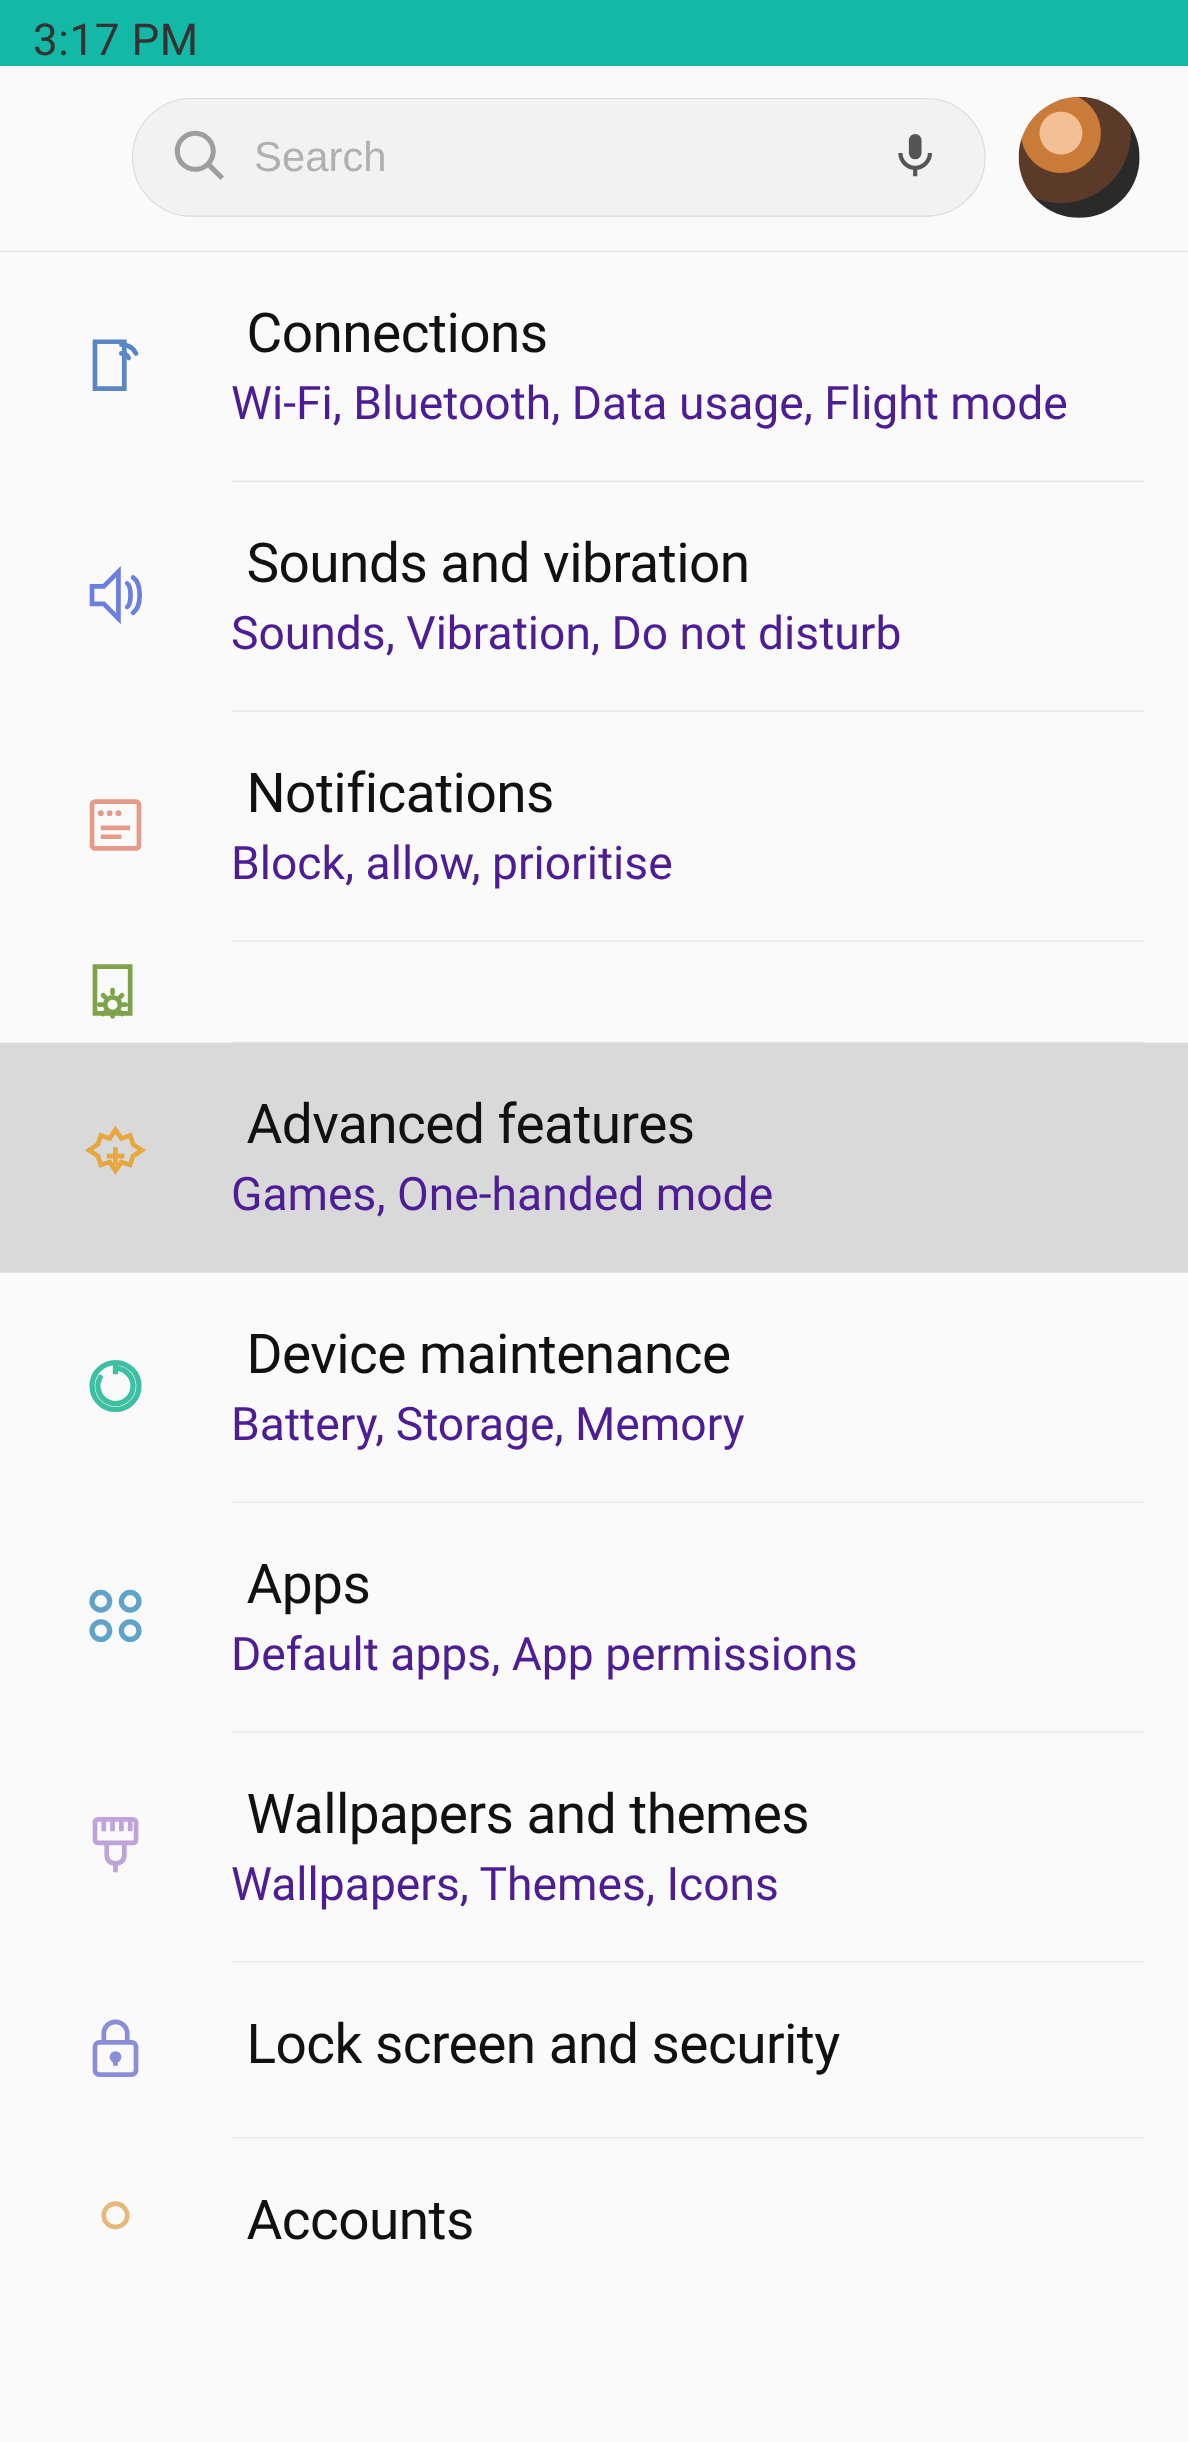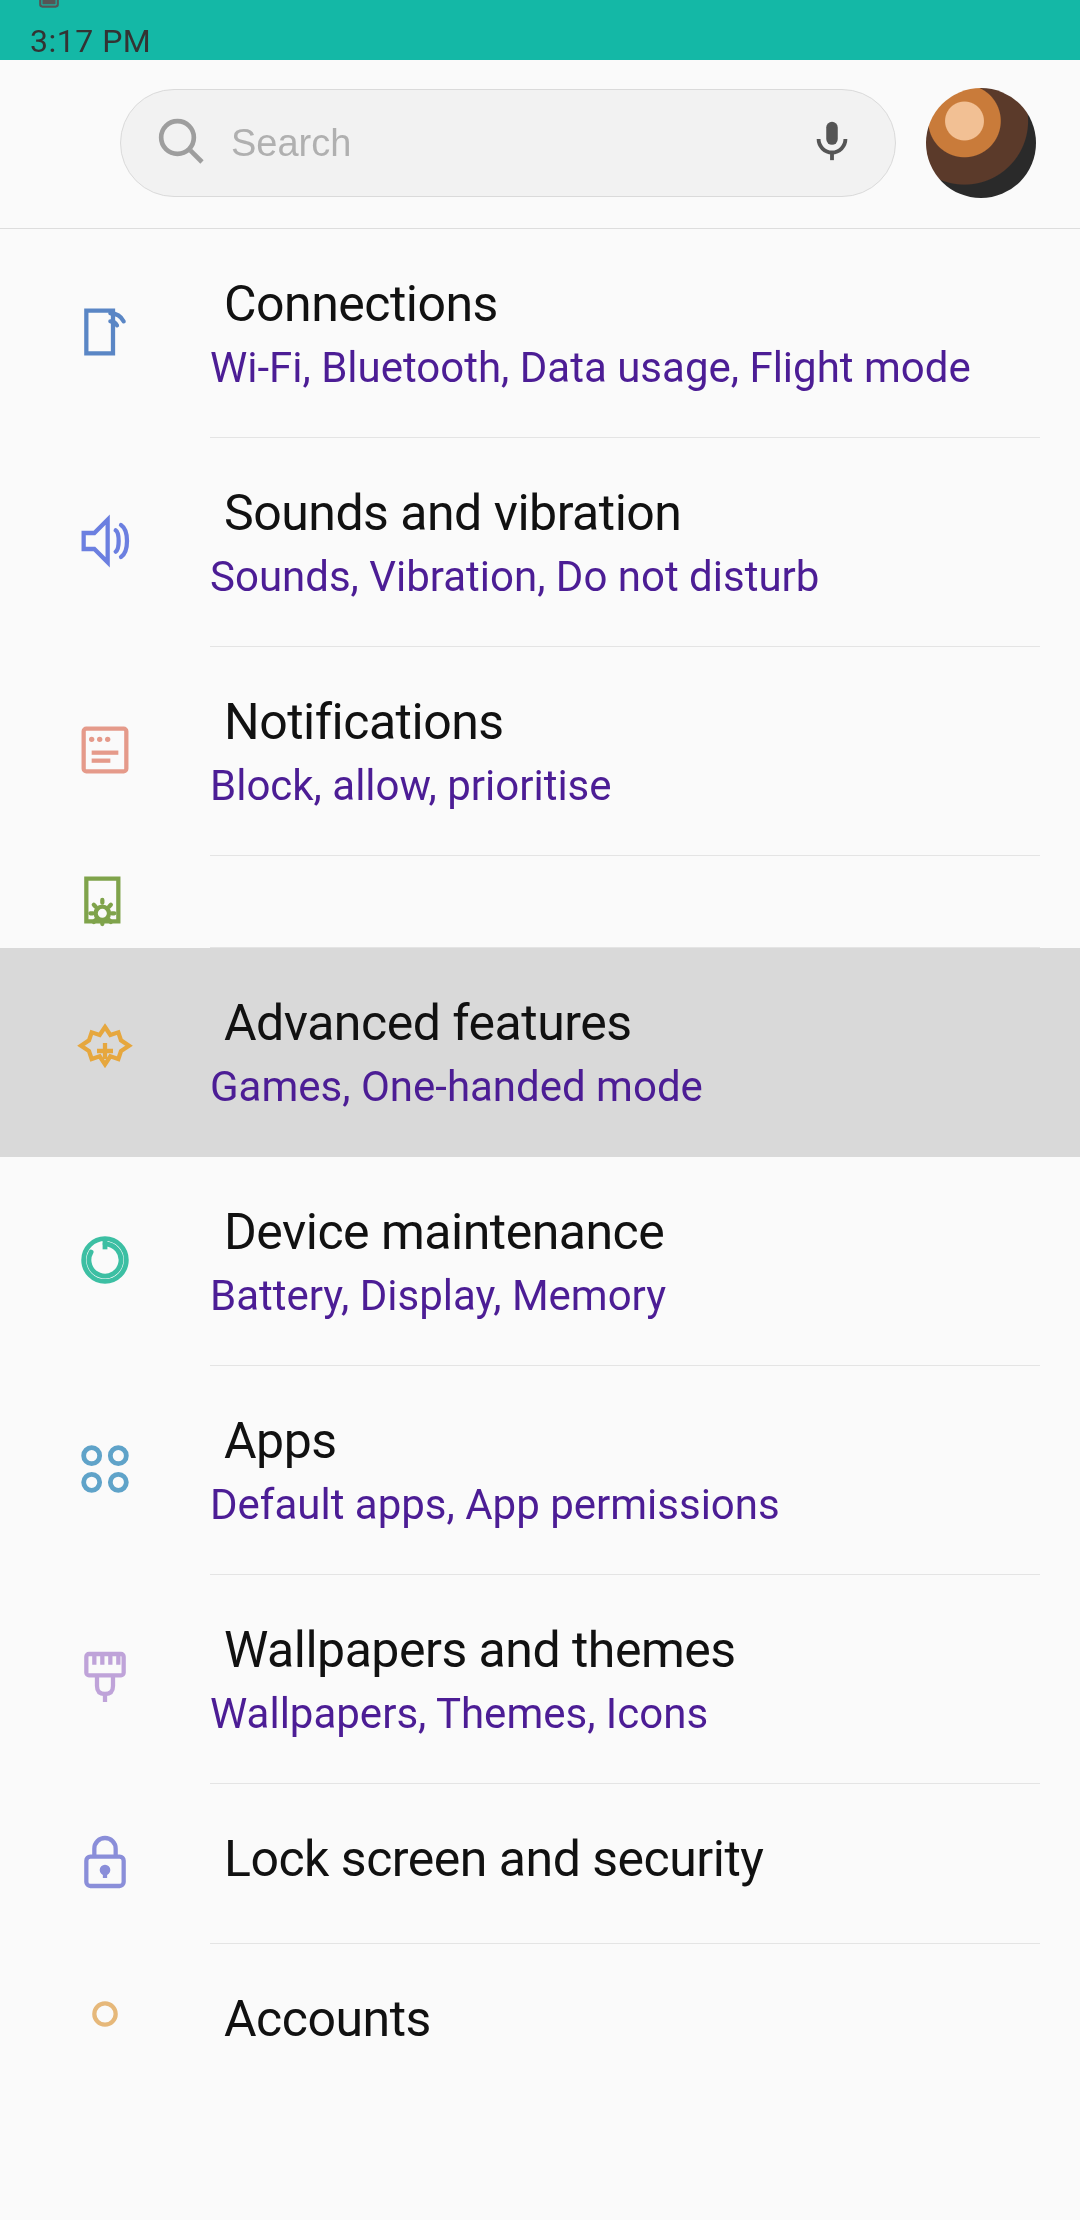--- a/index.html
+++ b/index.html
@@ -18,21 +18,21 @@
       padding: 0 30px;
       gap: 14px;
       font-size: 38px;
       color: #333;
       background: #14b8a6;
       flex-direction: column;
     }
     .status-left { flex: 1; display: flex; padding-left: 56px; }
     .status-icon-sm { width: 38px; height: 38px; display: inline-flex; align-items: center; justify-content: center; }
     .battery-pct { font-size: 38px; color: #444; }
-    .time { font-size: 32px; color: #333; letter-spacing: 0.5px; }
+    .time { font-size: 40px; color: #333; letter-spacing: 0.5px; }
 
     .search-row {
       display: flex;
       align-items: center;
       padding: 28px 44px 30px 120px;
       gap: 30px;
       background: #fafafa;
     }
     .search-pill {
       flex: 1;
@@ -263,21 +263,21 @@
         <span>
       <svg class="icon-svg" viewBox="0 0 24 24" fill="none" stroke="#3cbfa3" stroke-width="1.8">
             <circle cx="12" cy="12" r="8"></circle>
             <path d="M12 6a6 6 0 1 1-5.2 3" stroke-linecap="round"></path>
             <path d="M12 4v4"></path>
           </svg>
     </span>
       </div>
     <div class="text-col">
       <div class="item-title">Device maintenance</div>
-      <div class="item-subtitle">Battery, Display, Memory</div>
+      <div class="item-subtitle">Battery, Storage, Memory</div>
     </div>
     <div class="item-sep"></div>
   </div>
 
   <div class="list-item">
     <div class="icon-col">
         <span>
       <svg class="icon-svg" viewBox="0 0 24 24" fill="none" stroke="#5fa3c9" stroke-width="1.8">
             <circle cx="7" cy="7" r="3"></circle>
             <circle cx="17" cy="7" r="3"></circle>

